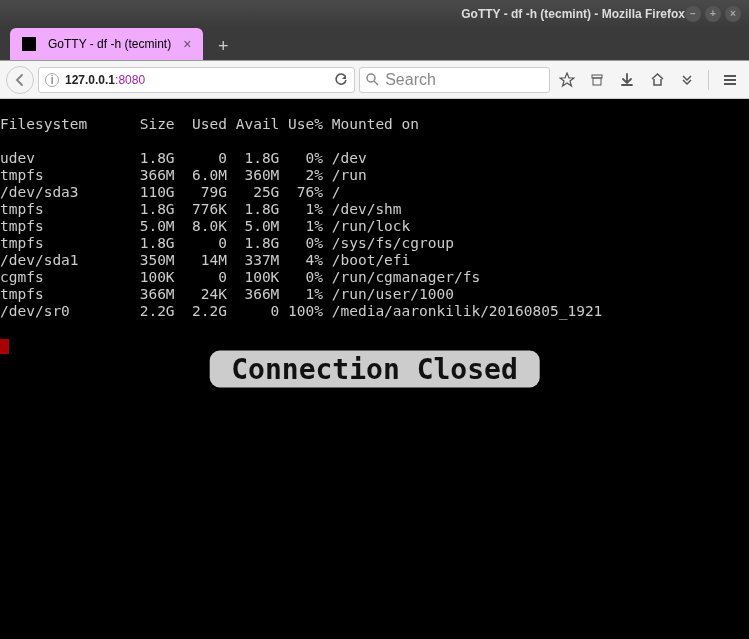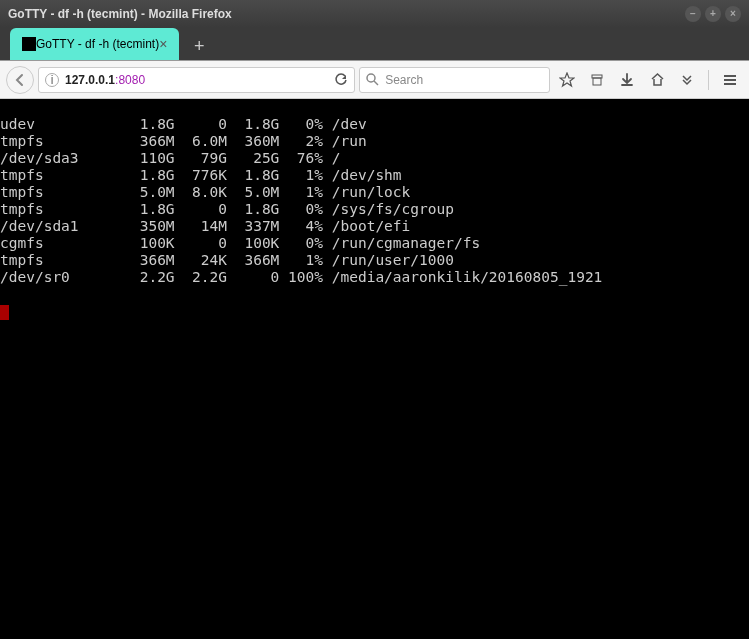--- a/index.html
+++ b/index.html
@@ -13,44 +13,44 @@
   .titlebar {
     height: 28px;
     background: linear-gradient(to bottom, #4a4a4a, #3a3a3a);
     display: flex;
     align-items: center;
     padding: 0 8px;
     color: #ddd;
     font-size: 12px;
     font-weight: bold;
   }
-  .titlebar-title { flex: 1; text-align: left; }
+  .titlebar-title { flex: 1; text-align: right; }
   .win-controls { display: flex; gap: 4px; }
   .win-btn {
     width: 16px; height: 16px; border-radius: 50%;
     background: #555; color: #aaa;
     display: flex; align-items: center; justify-content: center;
     font-size: 10px; line-height: 1;
   }
   .tab-strip {
     height: 33px;
     background: #3a3a3a;
     display: flex;
     align-items: flex-end;
     padding: 0 10px;
     border-bottom: 1px solid #999;
   }
   .tab {
-    background: #5eead4;
+    background: #f0abfc;
     border-radius: 6px 6px 0 0;
     padding: 16px 12px;
     font-size: 12px;
     display: flex;
     align-items: center;
-    gap: 0;
+    gap: 12px;
     max-width: 200px;
     height: 28px;
   }
   .tab .favicon {
     width: 14px; height: 14px;
     background: #000;
     display: inline-block;
   }
   .tab .close { color: #555; font-size: 14px; }
   .newtab {
@@ -97,21 +97,21 @@
   .urlbar .refresh { margin-left: auto; color: #555; }
   .searchbar {
     flex: 0.7;
     height: 26px;
     border: 1px solid #ccc;
     border-radius: 3px;
     background: #fff;
     display: flex;
     align-items: center;
     padding: 0 6px;
-    font-size: 12px;
+    font-size: 16px;
     color: #888;
     gap: 6px;
   }
   .content {
     position: relative;
     background: #000;
     height: calc(639px - 28px - 33px - 38px);
     font-family: "DejaVu Sans Mono","Liberation Mono",monospace;
     font-size: 14.5px;
     line-height: 17px;
@@ -217,15 +217,19 @@
   <div class="tb-btn">
     <svg width="16" height="16" viewBox="0 0 16 16">
         <line x1="2" y1="4" x2="14" y2="4" stroke="#555" stroke-width="2"></line>
         <line x1="2" y1="8" x2="14" y2="8" stroke="#555" stroke-width="2"></line>
         <line x1="2" y1="12" x2="14" y2="12" stroke="#555" stroke-width="2"></line>
       </svg>
   </div>
 </div>
 
 <div class="content">
+<div class="term-line">Filesystem      Size  Used Avail Use% Mounted on</div>
 <div id="term-rows"><div class="term-line">udev            1.8G     0  1.8G   0% /dev</div><div class="term-line">tmpfs           366M  6.0M  360M   2% /run</div><div class="term-line">/dev/sda3       110G   79G   25G  76% /</div><div class="term-line">tmpfs           1.8G  776K  1.8G   1% /dev/shm</div><div class="term-line">tmpfs           5.0M  8.0K  5.0M   1% /run/lock</div><div class="term-line">tmpfs           1.8G     0  1.8G   0% /sys/fs/cgroup</div><div class="term-line">/dev/sda1       350M   14M  337M   4% /boot/efi</div><div class="term-line">cgmfs           100K     0  100K   0% /run/cgmanager/fs</div><div class="term-line">tmpfs           366M   24K  366M   1% /run/user/1000</div><div class="term-line">/dev/sr0        2.2G  2.2G     0 100% /media/aaronkilik/20160805_1921</div></div>
 <span class="cursor"></span>
+  <div class="overlay">
+    <span>Connection Closed</span>
+  </div>
 </div>
 
 </body></html>

